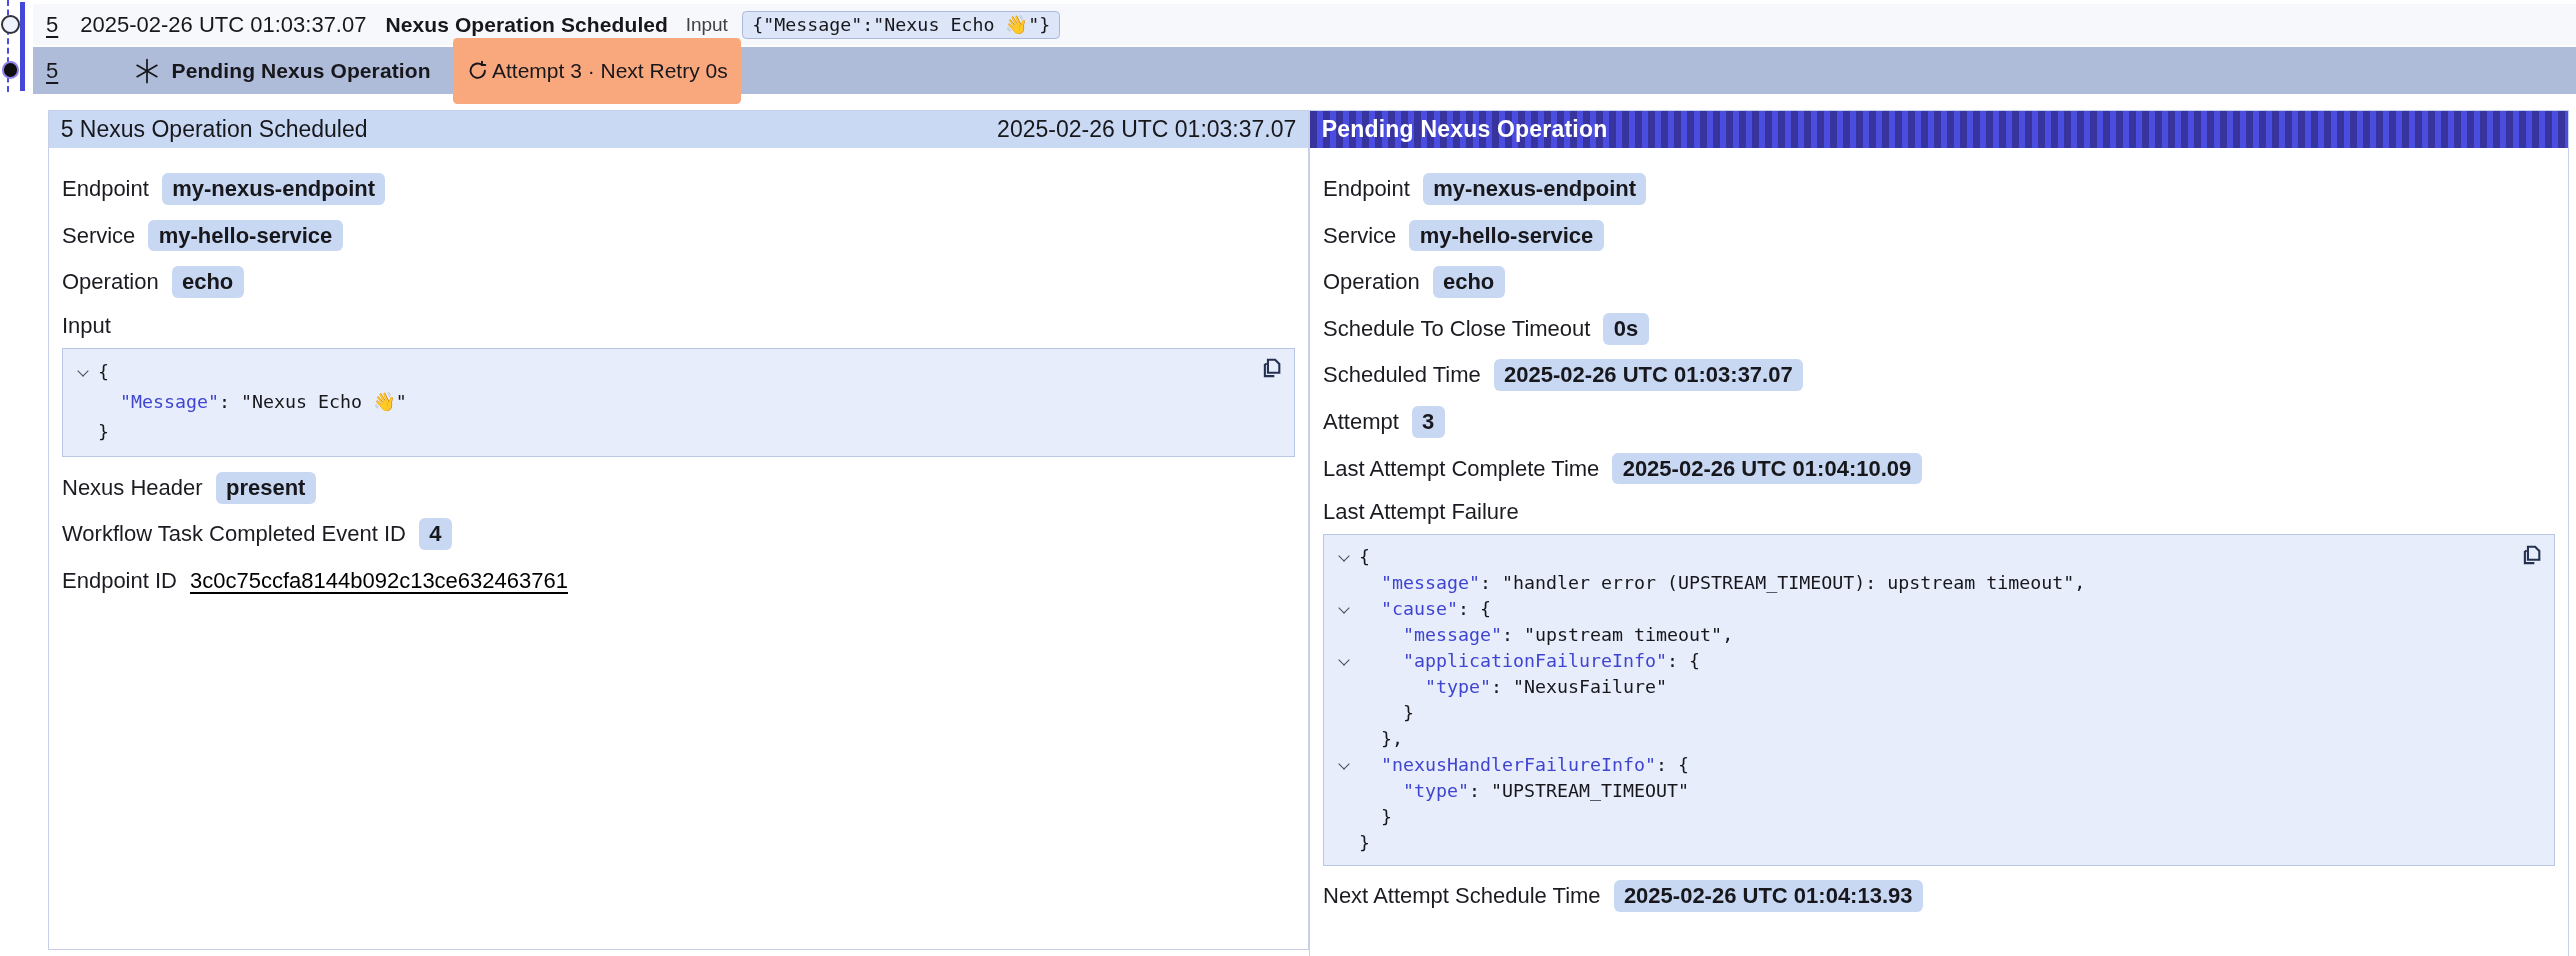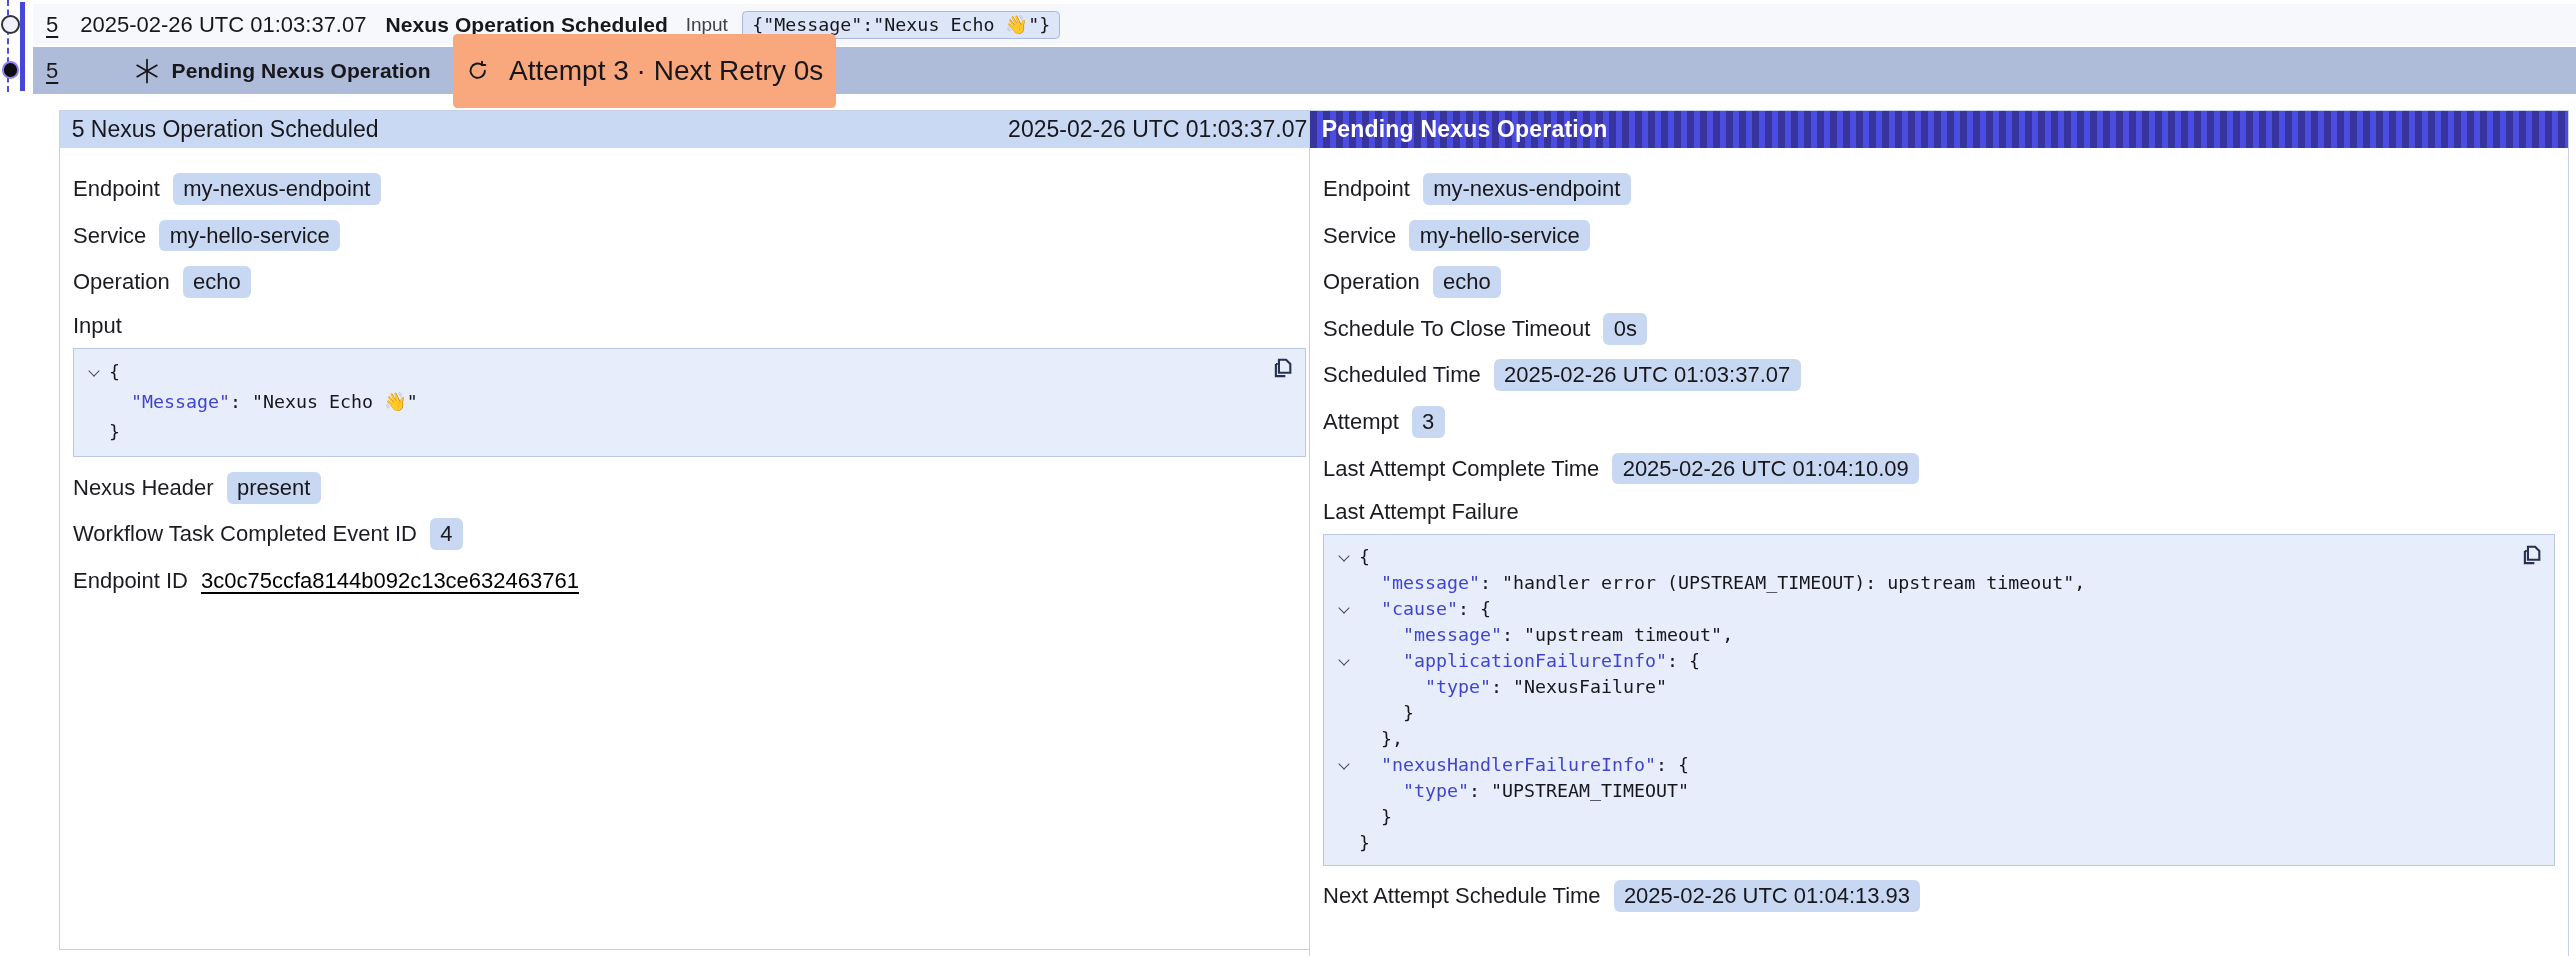--- a/index.html
+++ b/index.html
@@ -29,45 +29,45 @@
   .ts { font-size:22px; margin-left:22px; }
   .row-title { font-size:21px; font-weight:700; margin-left:19px; letter-spacing:0.1px; }
   .input-label { font-size:19px; color:#3f3f46; margin-left:17.6px; }
   .input-chip {
     font-family:"DejaVu Sans Mono", monospace; font-size:18.3px; margin-left:14.6px;
     background:#dce6f8; border:1.5px solid #a9b8dc; border-radius:4.4px; padding:2.2px 8.8px; color:#17171c;
   }
   .pending-icon { margin-left:75px; display:flex; align-items:center; }
   .row2 .row-title { margin-left:10.3px; }
   .retry-badge {
-    display:flex; align-items:center; gap:20px; margin-left:22px;
-    background:#f9a87e; border-radius:4.4px; padding:21px 13px; font-size:28px; color:#17171c;
+    display:flex; align-items:center; gap:3px; margin-left:22px;
+    background:#f9a87e; border-radius:4.4px; padding:21px 13px; font-size:21px; color:#17171c;
   }
 
   
   .panel { position:absolute; top:110px; background:#fff; border:1.5px solid #c6d1e8; }
-  .panel-left  { left:59px;  width:1261px; height:840px; }
+  .panel-left  { left:48px;  width:1261px; height:840px; }
   .panel-right { left:1309px; width:1260px; height:849px; border-bottom:none; }
   .panel-hdr {
     height:37px; background:#c9d9f3; display:flex; align-items:center;
     justify-content:space-between; padding:0 11.7px; font-size:23px;
   }
   .panel-hdr .hdr-title { font-weight:500; }
   .panel-hdr-striped {
     height:37px; background:repeating-linear-gradient(90deg,#38349e 0 6.6px,#4b4ce0 6.6px 13px);
     color:#ffffff; font-weight:700; font-size:23px; display:flex; align-items:center; padding:0 11.7px;
     letter-spacing:0.2px;
   }
 
   .field { display:flex; align-items:center; gap:13px; margin:14.6px 13px; min-height:32px; }
   .field:first-of-type { margin-top:25px; }
   .field-label { font-size:22px; color:#1b1b22; }
   .chip {
     background:#c8d8f3; border-radius:5.9px; padding:2.9px 10.3px;
-    font-size:22px; line-height:26px; color:#17171c; white-space:nowrap;
+    font-size:22px; line-height:26px; color:#17171c; white-space:nowrap;font-weight:bold;
   }
   .link-value { font-size:22px; color:#000000; text-decoration:underline; text-underline-offset:3.7px; cursor:pointer; }
   .section-label { font-size:22px; color:#1b1b22; margin:14.6px 13px 0; }
 
   
   .json-box {
     position:relative; background:#e7edfb; border:1.5px solid #b9c6e4;
     margin:8.8px 13px 14.6px; padding:8.8px 44px 8.8px 5.9px;
   }
   .json-line { display:flex; }

